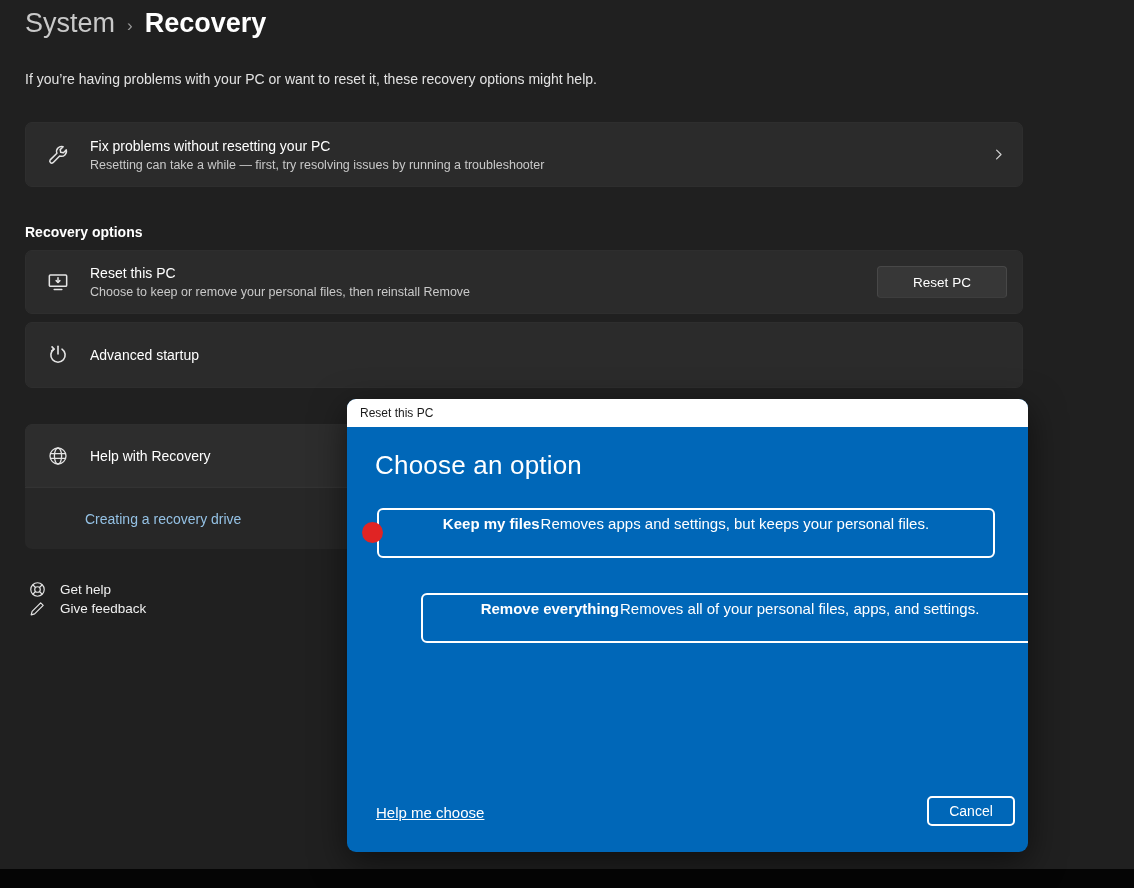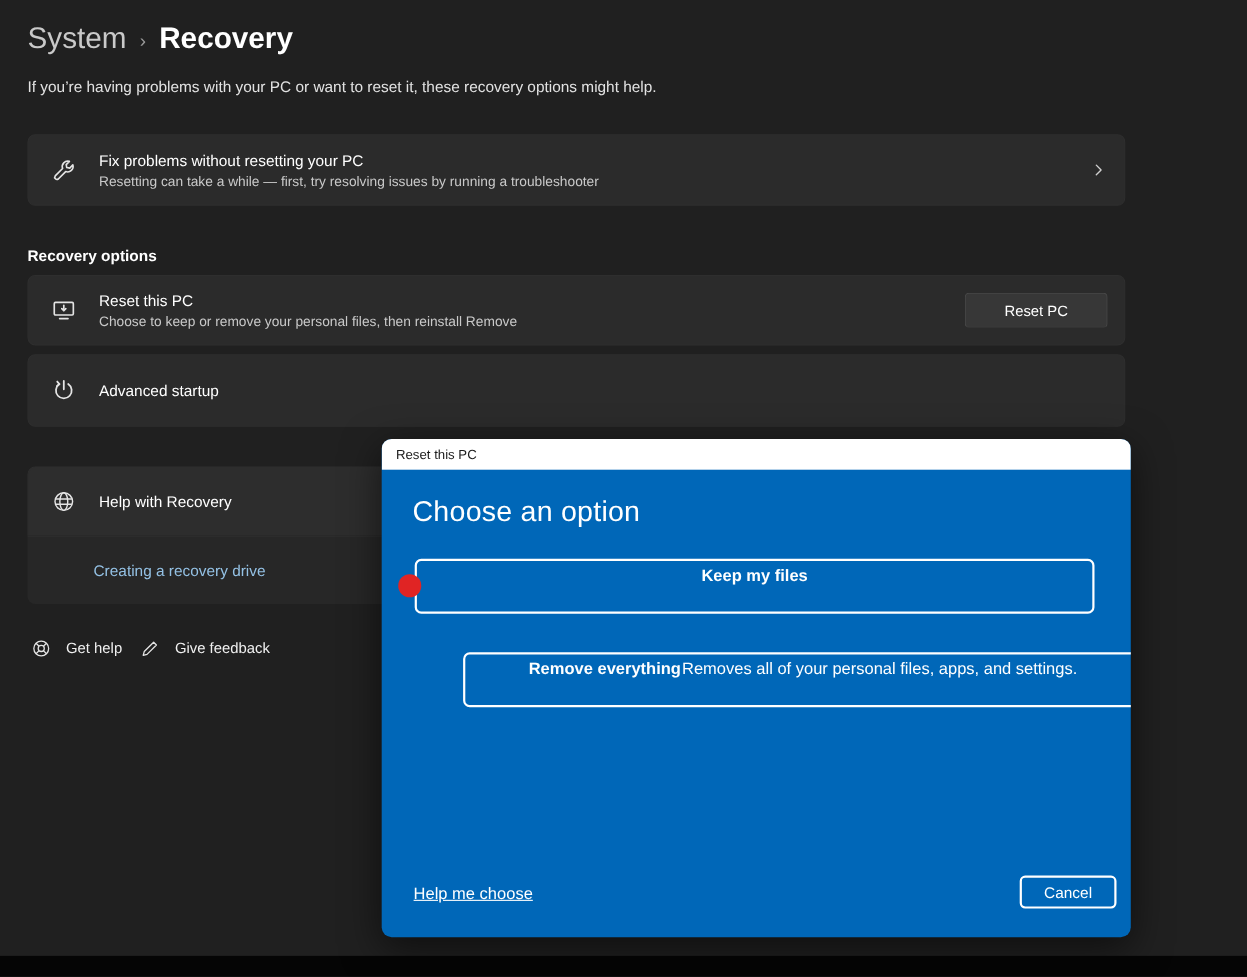--- a/index.html
+++ b/index.html
@@ -6,21 +6,21 @@
   html,body { width:1134px; height:888px; }
   body {
     font-family: "Liberation Sans", "DejaVu Sans", sans-serif;
     background:#202020;
     color:#ffffff;
     overflow:hidden;
   }
   .page { position:relative; width:1134px; height:888px; background:#202020; }
 
   
-  .breadcrumb { position:absolute; top:20px; left:25px; display:flex; align-items:center; }
+  .breadcrumb { position:absolute; top:8px; left:25px; display:flex; align-items:center; }
   .crumb-parent { font-size:27px; font-weight:400; color:#c9c9c9; cursor:pointer; }
   .crumb-sep { font-size:17px; color:#9a9a9a; margin:0 12px; padding-top:4px; }
   .crumb-current { font-size:27px; font-weight:600; color:#ffffff; }
 
   .subtitle { position:absolute; top:71px; left:25px; font-size:14px; color:#e2e2e2; }
 
   
   .card {
     position:absolute; left:25px; width:998px;
     background:#2b2b2b; border:1px solid #2e2e2e; border-radius:7px;
@@ -47,21 +47,21 @@
 
   .card-help { top:424px; height:63px; background:#2d2d2d; border-radius:7px 7px 0 0; }
   .help-subrow {
     position:absolute; left:25px; top:487px; width:998px; height:62px;
     background:#272727; border-radius:0 0 7px 7px; border-top:1px solid #333333;
     display:flex; align-items:center; padding-left:60px;
   }
   .help-subrow a { color:#94c1e4; font-size:14px; text-decoration:none; cursor:pointer; }
 
   
-  .footer-links { position:absolute; left:28px; top:580px; display:flex; flex-direction:row; gap:16px; }
+  .footer-links { position:absolute; left:28px; top:580px; display:flex; flex-direction:column; }
   .footer-link { display:flex; align-items:center; gap:13px; cursor:pointer; }
   .footer-link span.lbl { font-size:13.5px; color:#f0f0f0; }
 
   
   .dialog {
     position:absolute; left:347px; top:399px; width:681px; height:453px;
     border-radius:9px; overflow:hidden; z-index:20;
     box-shadow:0 10px 35px rgba(0,0,0,0.55);
     background:#0067b8;
   }
@@ -203,20 +203,21 @@
     </div>
   </div>
 
   <div class="dialog">
     <div class="dialog-titlebar">Reset this PC</div>
     <div class="dialog-body">
       <div class="dialog-heading">Choose an option</div>
 
       <button class="option option-1">
         <span class="option-title">Keep my files</span>
+        <span class="option-desc">Removes apps and settings, but keeps your personal files.</span>
       </button>
 
       <button class="option option-2">
         <span class="option-title">Remove everything</span>
         <span class="option-desc">Removes all of your personal files, apps, and settings.</span>
       </button>
 
       <a class="help-choose">Help me choose</a>
       <button class="cancel-btn">Cancel</button>
     </div>

